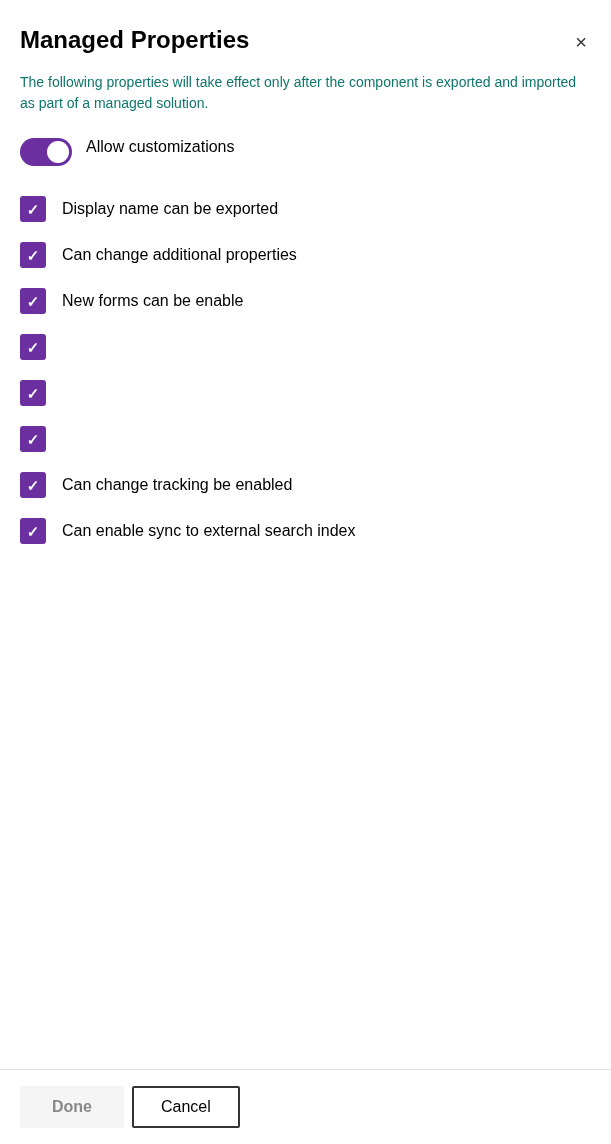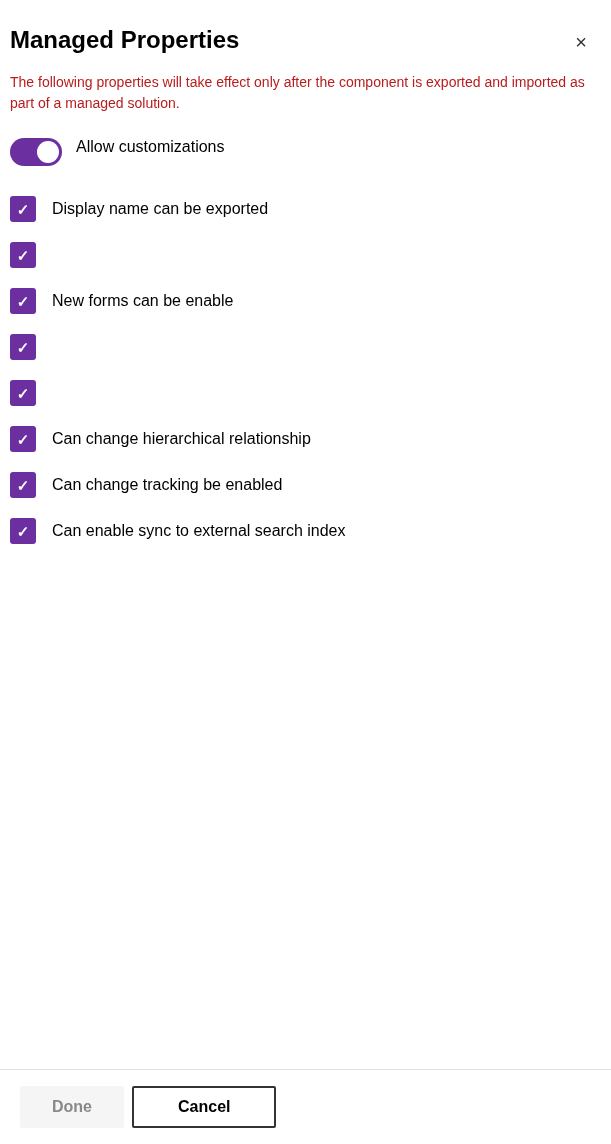--- a/index.html
+++ b/index.html
@@ -21,21 +21,21 @@
       width: 611px;
       min-height: 1144px;
       background: #ffffff;
       display: flex;
       flex-direction: column;
       position: relative;
     }
 
     .dialog-content {
       flex: 1;
-      padding: 24px 20px 20px 10px;
+      padding: 24px 20px 20px 20px;
     }
 
     .dialog-header {
       display: flex;
       justify-content: space-between;
       align-items: flex-start;
       margin-bottom: 16px;
     }
 
     .dialog-title {
@@ -51,21 +51,21 @@
       cursor: pointer;
       font-size: 20px;
       color: #333;
       padding: 4px;
       line-height: 1;
       margin-top: 4px;
     }
 
     .dialog-description {
       font-size: 14px;
-      color: #b91c1c;
+      color: #0f766e;
       line-height: 1.5;
       margin-bottom: 24px;
     }
 
     .toggle-row {
       display: flex;
       align-items: flex-start;
       gap: 14px;
       margin-bottom: 20px;
     }
@@ -165,22 +165,22 @@
       cursor: not-allowed;
       border-radius: 2px;
       margin-right: 8px;
     }
 
     .btn-cancel {
       background: #ffffff;
       border: 2px solid #333333;
       color: #000000;
       font-size: 16px;
-      font-weight: 700;
-      padding: 10px 44px;
+      font-weight: 400;
+      padding: 10px 27px;
       cursor: pointer;
       border-radius: 2px;
     }
   </style>
 </head>
 <body>
 
 <div class="dialog">
   <div class="dialog-content">
     <div class="dialog-header">
@@ -205,20 +205,21 @@
     <div class="checkbox-row">
           <div class="checkbox-box">
             <span class="checkbox-check">✓</span>
           </div>
           <span class="checkbox-label">Display name can be exported</span>
         </div>
         <div class="checkbox-row">
           <div class="checkbox-box">
             <span class="checkbox-check">✓</span>
           </div>
+          <span class="checkbox-label">Can change additional properties</span>
         </div>
         <div class="checkbox-row">
           <div class="checkbox-box">
             <span class="checkbox-check">✓</span>
           </div>
           <span class="checkbox-label">New forms can be enable</span>
         </div>
         <div class="checkbox-row">
           <div class="checkbox-box">
             <span class="checkbox-check">✓</span>
@@ -226,21 +227,20 @@
         </div>
         <div class="checkbox-row">
           <div class="checkbox-box">
             <span class="checkbox-check">✓</span>
           </div>
         </div>
         <div class="checkbox-row">
           <div class="checkbox-box">
             <span class="checkbox-check">✓</span>
           </div>
-          <span class="checkbox-label">Can change hierarchical relationship</span>
         </div>
         <div class="checkbox-row">
           <div class="checkbox-box">
             <span class="checkbox-check">✓</span>
           </div>
           <span class="checkbox-label">Can change tracking be enabled</span>
         </div>
         <div class="checkbox-row">
           <div class="checkbox-box">
             <span class="checkbox-check">✓</span>

